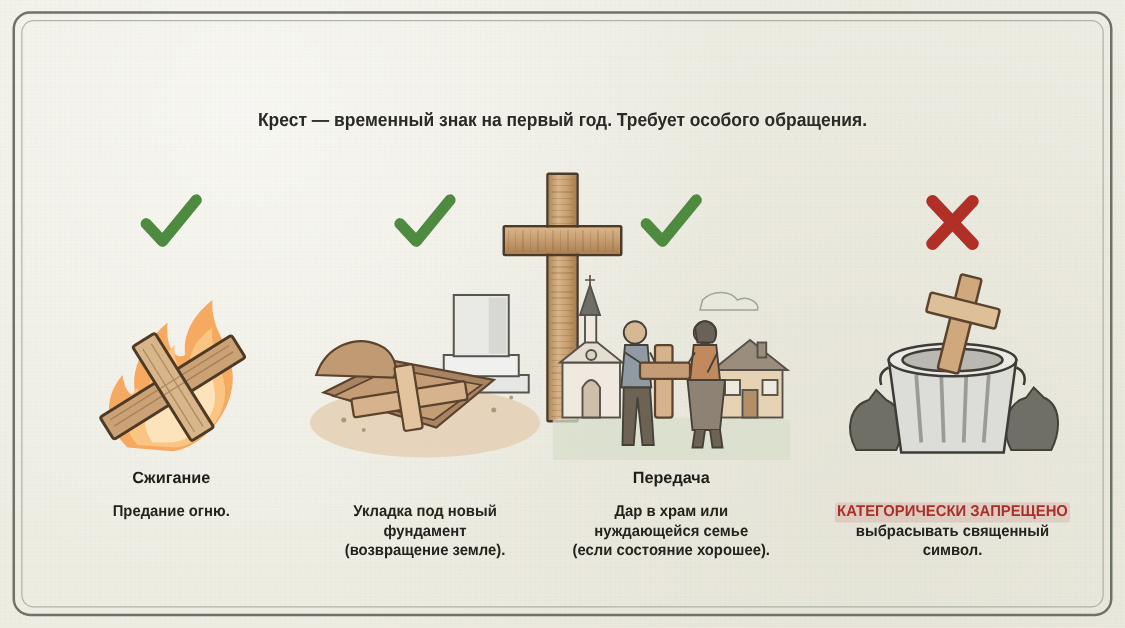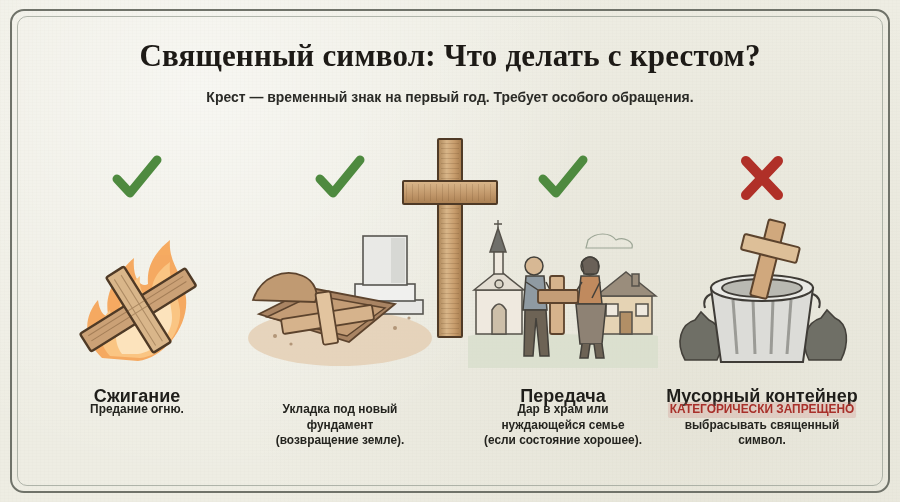--- a/index.html
+++ b/index.html
@@ -40,29 +40,29 @@
   #subtitle{
     position:absolute;left:0;top:88px;width:100%;text-align:center;
     font-size:15px;font-weight:700;color:#2a2a26;
     transform:scaleX(.93);transform-origin:center;
   }
 
   
   .col{position:absolute;top:140px;width:200px;height:340px;}
   #col-1{left:37px;}
   #col-2{left:240px;}
-  #col-3{left:463px;}
+  #col-3{left:437px;}
   #col-4{left:662px;}
 
   .mark{position:absolute;top:12px;left:50%;transform:translateX(-50%);
         width:56px;height:52px;}
   .art{position:absolute;top:78px;left:50%;transform:translateX(-50%);
        width:190px;height:150px;}
   .cap{position:absolute;top:234px;left:0;width:100%;text-align:center;
-       font-size:18px;font-weight:700;color:#1f1e1a;margin-top:12px;}
+       font-size:13px;font-weight:700;color:#1f1e1a;}
   .desc{position:absolute;top:262px;left:0;width:100%;text-align:center;
         font-size:12.5px;font-weight:700;color:#24241f;line-height:15.5px;
         transform:scaleX(.95);transform-origin:center top;}
   .warn{color:#a8302a;background:rgba(201,120,112,.22);
         padding:0 2px;border-radius:2px;display:inline-block;}
 
   
   #center-cross{position:absolute;left:402px;top:138px;width:96px;height:200px;}
   #cc-v{position:absolute;left:35px;top:0;width:26px;height:200px;
         background:linear-gradient(90deg,#b08a5d,#d8b588 35%,#c79c6c 70%,#a97f51);
@@ -76,21 +76,20 @@
 </style>
 </head>
 <body>
 
 <div id="poster">
 
   <div id="grain"></div>
   <div id="frame-outer"></div>
   <div id="frame-inner"></div>
 
-  <div id="title">Священный символ: Что делать с крестом?</div>
   <div id="subtitle">Крест — временный знак на первый год. Требует особого обращения.</div>
 
   <div id="center-cross">
     <div id="cc-v">
         <div class="wgrain"></div>
       </div>
     <div id="cc-h">
         <div class="wgrain"></div>
       </div>
   </div>
@@ -240,20 +239,19 @@
         <ellipse cx="95" cy="70" rx="40" ry="9" fill="#b9b9b2"></ellipse>
         <path d="M44 76 q-9 4 -6 14" fill="none"></path>
         <path d="M146 76 q9 4 6 14" fill="none"></path>
       </g>
 
       <g transform="rotate(14 100 42)">
         <rect x="92" y="2" width="17" height="78" rx="2" fill="#d0a87d" stroke="#5c432d" stroke-width="2"></rect>
         <rect x="72" y="22" width="57" height="16" rx="2" fill="#ddbf98" stroke="#5c432d" stroke-width="2"></rect>
       </g>
     </svg>
-    <div class="cap">Мусорный контейнер</div>
     <div class="desc">
       <span class="warn">КАТЕГОРИЧЕСКИ ЗАПРЕЩЕНО</span><br>
       <span>выбрасывать священный<br>символ.</span>
     </div>
   </div>
 
 </div>
 
 </body></html>

